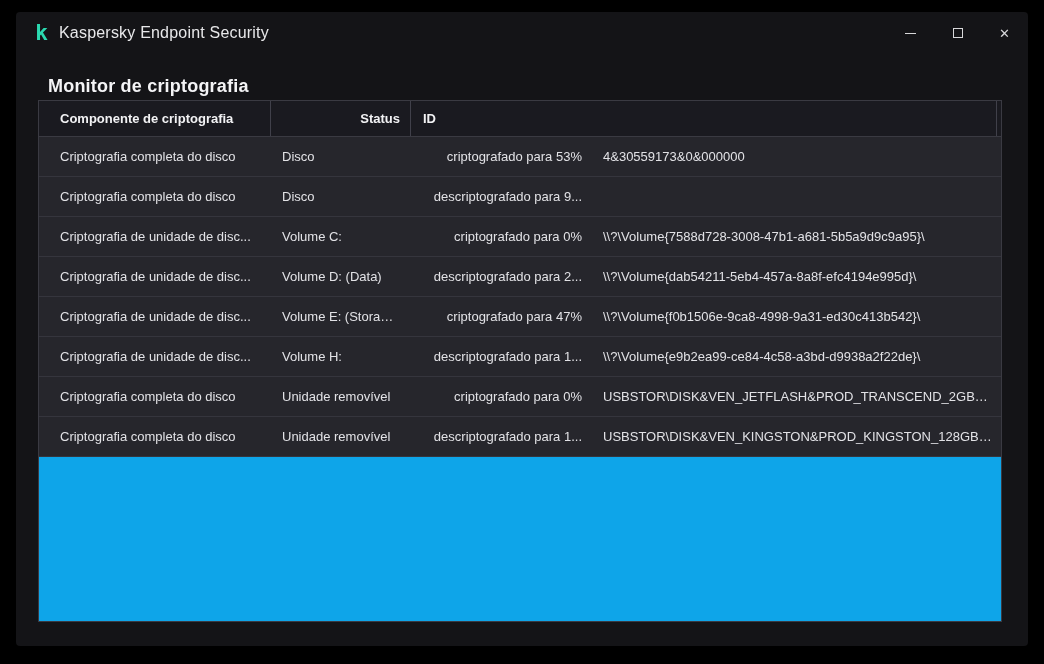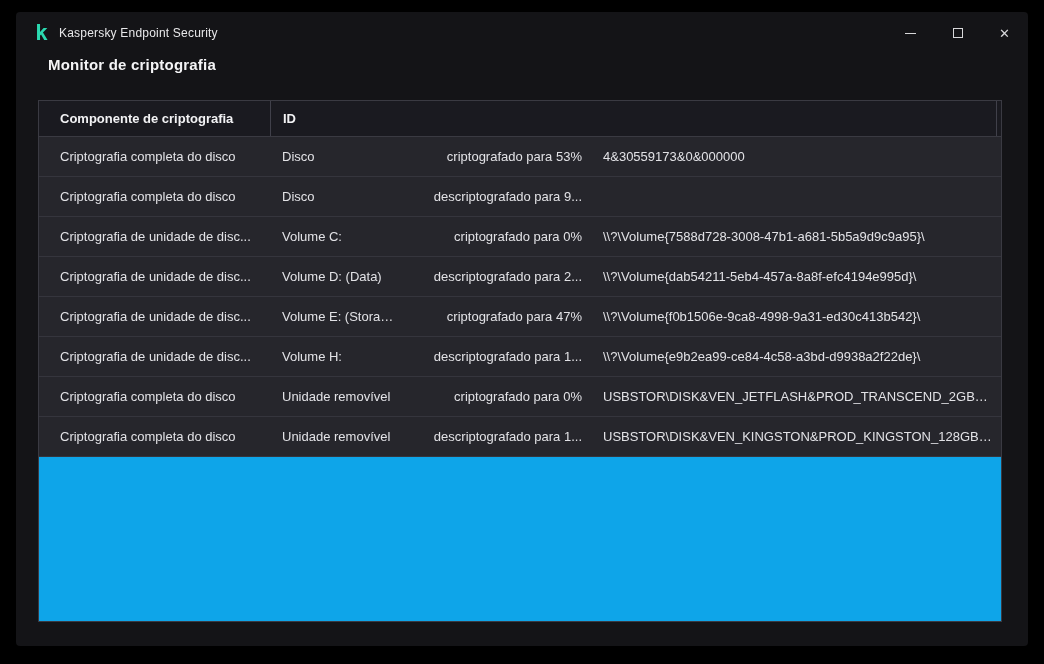--- a/index.html
+++ b/index.html
@@ -11,30 +11,30 @@
     background:#141417; border-radius:4px;
   }
 
   
   .titlebar { position:absolute; left:0; top:0; width:100%; height:42px; display:flex; align-items:center; }
   .logo {
     margin-left:16px; width:18px; height:18px; display:flex; align-items:center; justify-content:center;
     color:#2bd9b0; font-family:"DejaVu Sans Mono", monospace; font-weight:bold;
     font-size:21px; line-height:18px; letter-spacing:-1px;
   }
-  .app-title { margin-left:9px; font-size:12px; color:#e8e8ea; letter-spacing:.2px; }
+  .app-title { margin-left:9px; font-size:16px; color:#e8e8ea; letter-spacing:.2px; }
   .controls { margin-left:auto; display:flex; height:100%; }
   .ctrl-btn { width:47px; height:100%; display:flex; align-items:center; justify-content:center;
               color:#d8d8da; cursor:default; font-size:13px; }
   .min-shape { width:11px; height:1px; background:#d8d8da; }
   .max-shape { width:10px; height:10px; border:1px solid #d8d8da; }
 
   
   .page-title {
-    position:absolute; left:32px; top:44px; font-size:15px; font-weight:bold;
+    position:absolute; left:32px; top:64px; font-size:18px; font-weight:bold;
     color:#f4f4f6; letter-spacing:.2px;
   }
 
   
   .table {
     position:absolute; left:22px; top:88px; width:964px; height:522px;
     background:#0ea5e9; border:1px solid #3a3a42; overflow:hidden;
   }
   .thead {
     position:relative; display:grid; grid-template-columns:231px 140px 182px 1fr;
@@ -80,20 +80,21 @@
         <span>✕</span>
       </div>
     </div>
   </div>
 
   <div class="page-title">Monitor de criptografia</div>
 
   <div class="table">
     <div class="thead">
       <div class="th col-component">Componente de criptografia</div>
+      <div class="th col-status">Status</div>
       <div class="th">ID</div>
       <div class="gutter-divider"></div>
     </div>
     <div>
   <div class="tr">
     <div class="td cell-component">Criptografia completa do disco</div>
     <div class="td">Disco</div>
     <div class="td cell-status">criptografado para 53%</div>
     <div class="td cell-id">4&amp;30559173&amp;0&amp;000000</div>
   </div>

